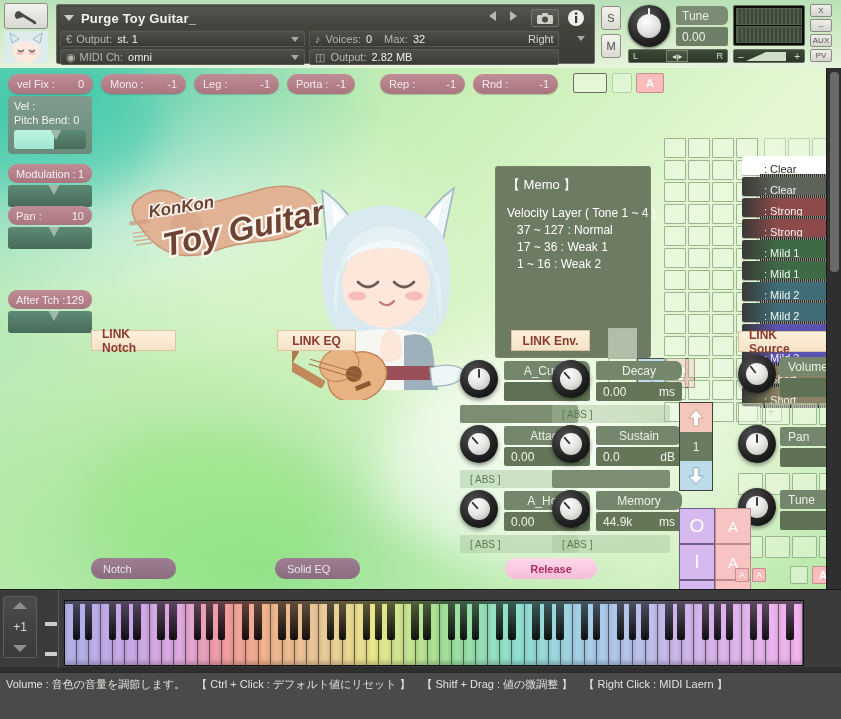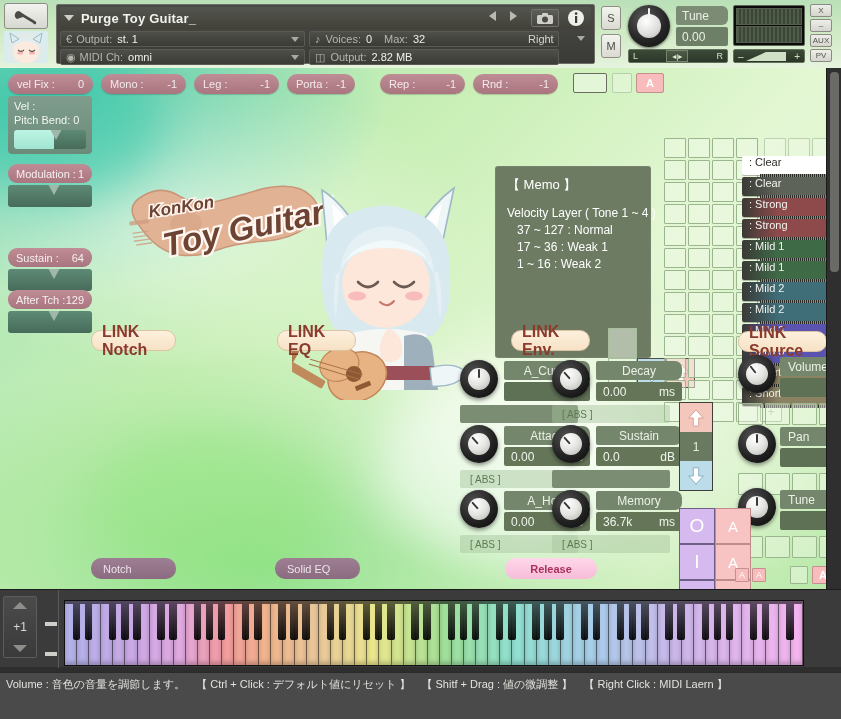--- a/index.html
+++ b/index.html
@@ -231,35 +231,35 @@
     border-radius:1px; display:flex; align-items:center; justify-content:center;
     font-size:10px; color:#c97e84;
   }
   .gcell.plus { color:#a8c79a; font-size:12px; }
   .gcell.faint { border-color:#bcd3b2; }
 
   
   #rlabels { position:absolute; left:742px; top:88px; width:86px; }
   .rlab {
     height:19px; margin-bottom:2px; border-radius:2px;
-    display:flex; align-items:flex-start; padding-left:7px;
+    display:flex; align-items:flex-end; padding-left:22px;
     font-size:11px; color:#f3f3ef; position:relative;
     box-shadow:0 1px 0 rgba(0,0,0,.25);
   }
   .rlab .bar {
     position:absolute; left:18px; right:2px; bottom:-2px; height:3px;
     background:repeating-linear-gradient(90deg,#2a2a26 0 1px,#8d8d84 1px 2px);
   }
   .rlab.sel { background:#ffffff; color:#2a2a26; }
 
   
   .link-btn {
-    position:absolute; height:21px; border-radius:10px;
+    position:absolute; height:21px; border-radius:0;
     background:linear-gradient(180deg,#fdf0dd,#f6e2c6);
-    border:1px solid #dcc4a2; color:#8a3b2e; font-size:16px; font-weight:bold;
+    border:1px solid #dcc4a2; color:#8a3b2e; font-size:12px; font-weight:bold;
     display:flex; align-items:center; justify-content:center; padding:0 10px;
   }
   .bot-btn {
     position:absolute; height:21px; border-radius:10px;
     background:linear-gradient(180deg,#9d7e93,#8a6b80);
     color:#ece3e9; font-size:11px; display:flex; align-items:center;
     padding-left:12px;
   }
   .bot-btn.env {
     background:linear-gradient(180deg,#ffd7ea,#f6bcd8);
@@ -549,24 +549,24 @@
 
   <div class="lslider" style="top:96px;">
     <div class="ls-head">
       <span>Modulation :</span>
       <span>1</span>
     </div>
     <div class="ls-track">
       <div class="ls-thumb" style="left:48%;"></div>
     </div>
   </div>
-  <div class="lslider" style="top:180px;">
+  <div class="lslider" style="top:138px;">
     <div class="ls-head">
-      <span>Sustain :</span>
-      <span>64</span>
+      <span>Pan :</span>
+      <span>10</span>
     </div>
     <div class="ls-track">
       <div class="ls-thumb" style="left:48%;"></div>
     </div>
   </div>
   <div class="lslider" style="top:222px;">
     <div class="ls-head">
       <span>After Tch :</span>
       <span>129</span>
     </div>
@@ -872,21 +872,21 @@
           <span>ms</span>
         </div>
         <div class="k-abs">[ ABS ]</div>
       </div>
       <div class="kmod" style="left: 552px; top: 422px;">
         <div class="knob-sm">
           <div class="knob-tick" style="left: 13.9852px; top: 10.5411px; transform: rotate(-42deg);"></div>
         </div>
         <div class="k-lbl">Memory</div>
         <div class="k-val">
-          <span>36.7k</span>
+          <span>44.9k</span>
           <span>ms</span>
         </div>
         <div class="k-abs">[ ABS ]</div>
       </div>
     </div>
 
   <div id="vnav">
     <div class="vnav-cell up">
       <svg width="20" height="20" viewBox="0 0 22 22">
         <path d="M8 20 H14 V11 H19 L11 2 L3 11 H8 Z" fill="#ffffff" stroke="#d39a8e" stroke-width="1"></path>

